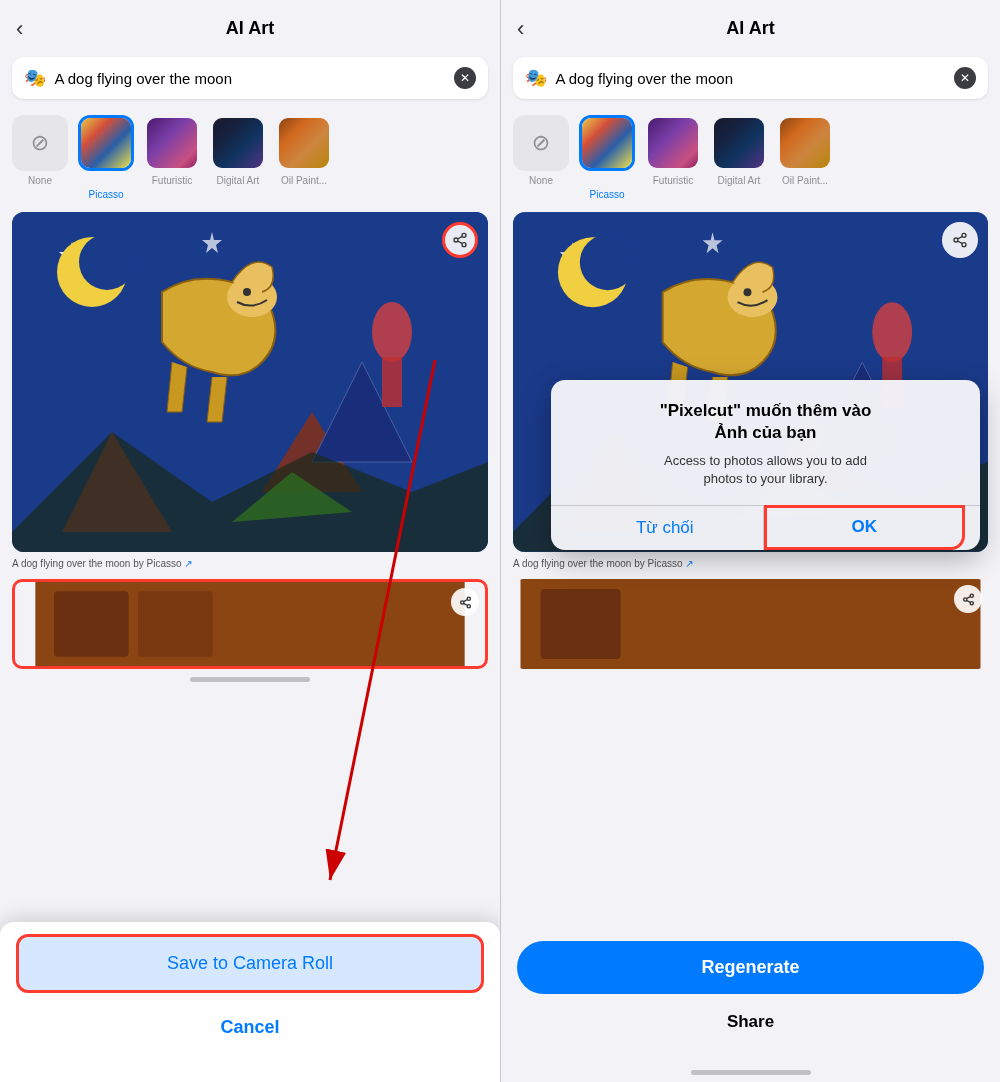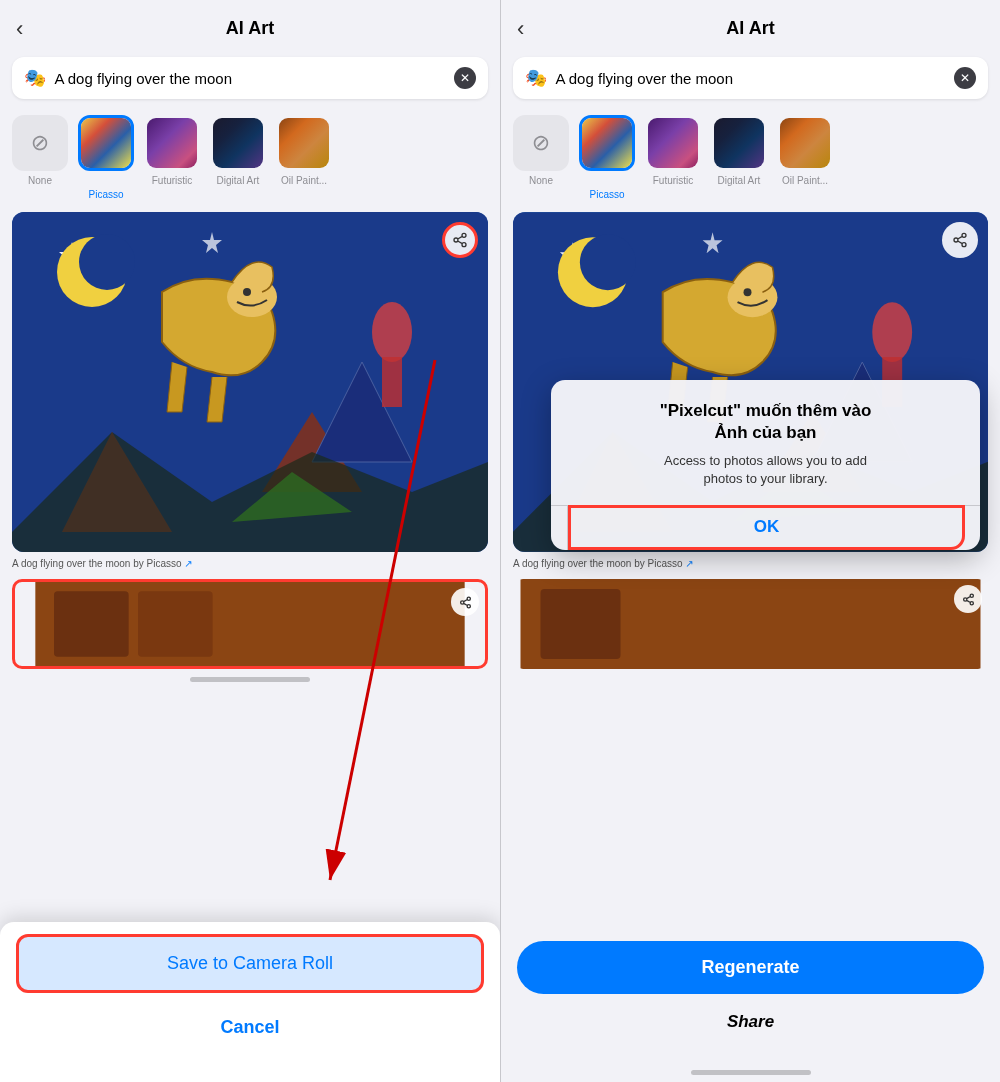--- a/index.html
+++ b/index.html
@@ -327,21 +327,20 @@
     .btn-share-text {
       width: 100%;
       padding: 10px;
       font-size: 17px;
       font-weight: 600;
       color: #000;
       background: transparent;
       border: none;
       cursor: pointer;
       text-align: center;
-      font-style: italic;
     }
 
     
     .thumb-strip {
       display: flex;
       margin: 0 12px;
       gap: 6px;
     }
     .thumb-mini {
       width: 80px;
@@ -606,20 +605,21 @@
   <div class="bottom-actions" style="margin-top:auto;">
     <button class="btn-regenerate">Regenerate</button>
     <button class="btn-share-text">Share</button>
   </div>
 
   <div class="permission-dialog">
     <div class="dialog-title">"Pixelcut" muốn thêm vào<br>Ảnh của bạn</div>
     <div class="dialog-message">Access to photos allows you to add<br>photos to your library.</div>
     <div class="dialog-divider-h"></div>
     <div class="dialog-buttons">
+      <div class="dialog-btn">Từ chối</div>
       <div class="dialog-divider-v"></div>
       <div class="dialog-btn ok-btn">OK</div>
     </div>
   </div>
 
   <div class="home-indicator">
     <div class="home-bar"></div>
   </div>
 </div>
 

